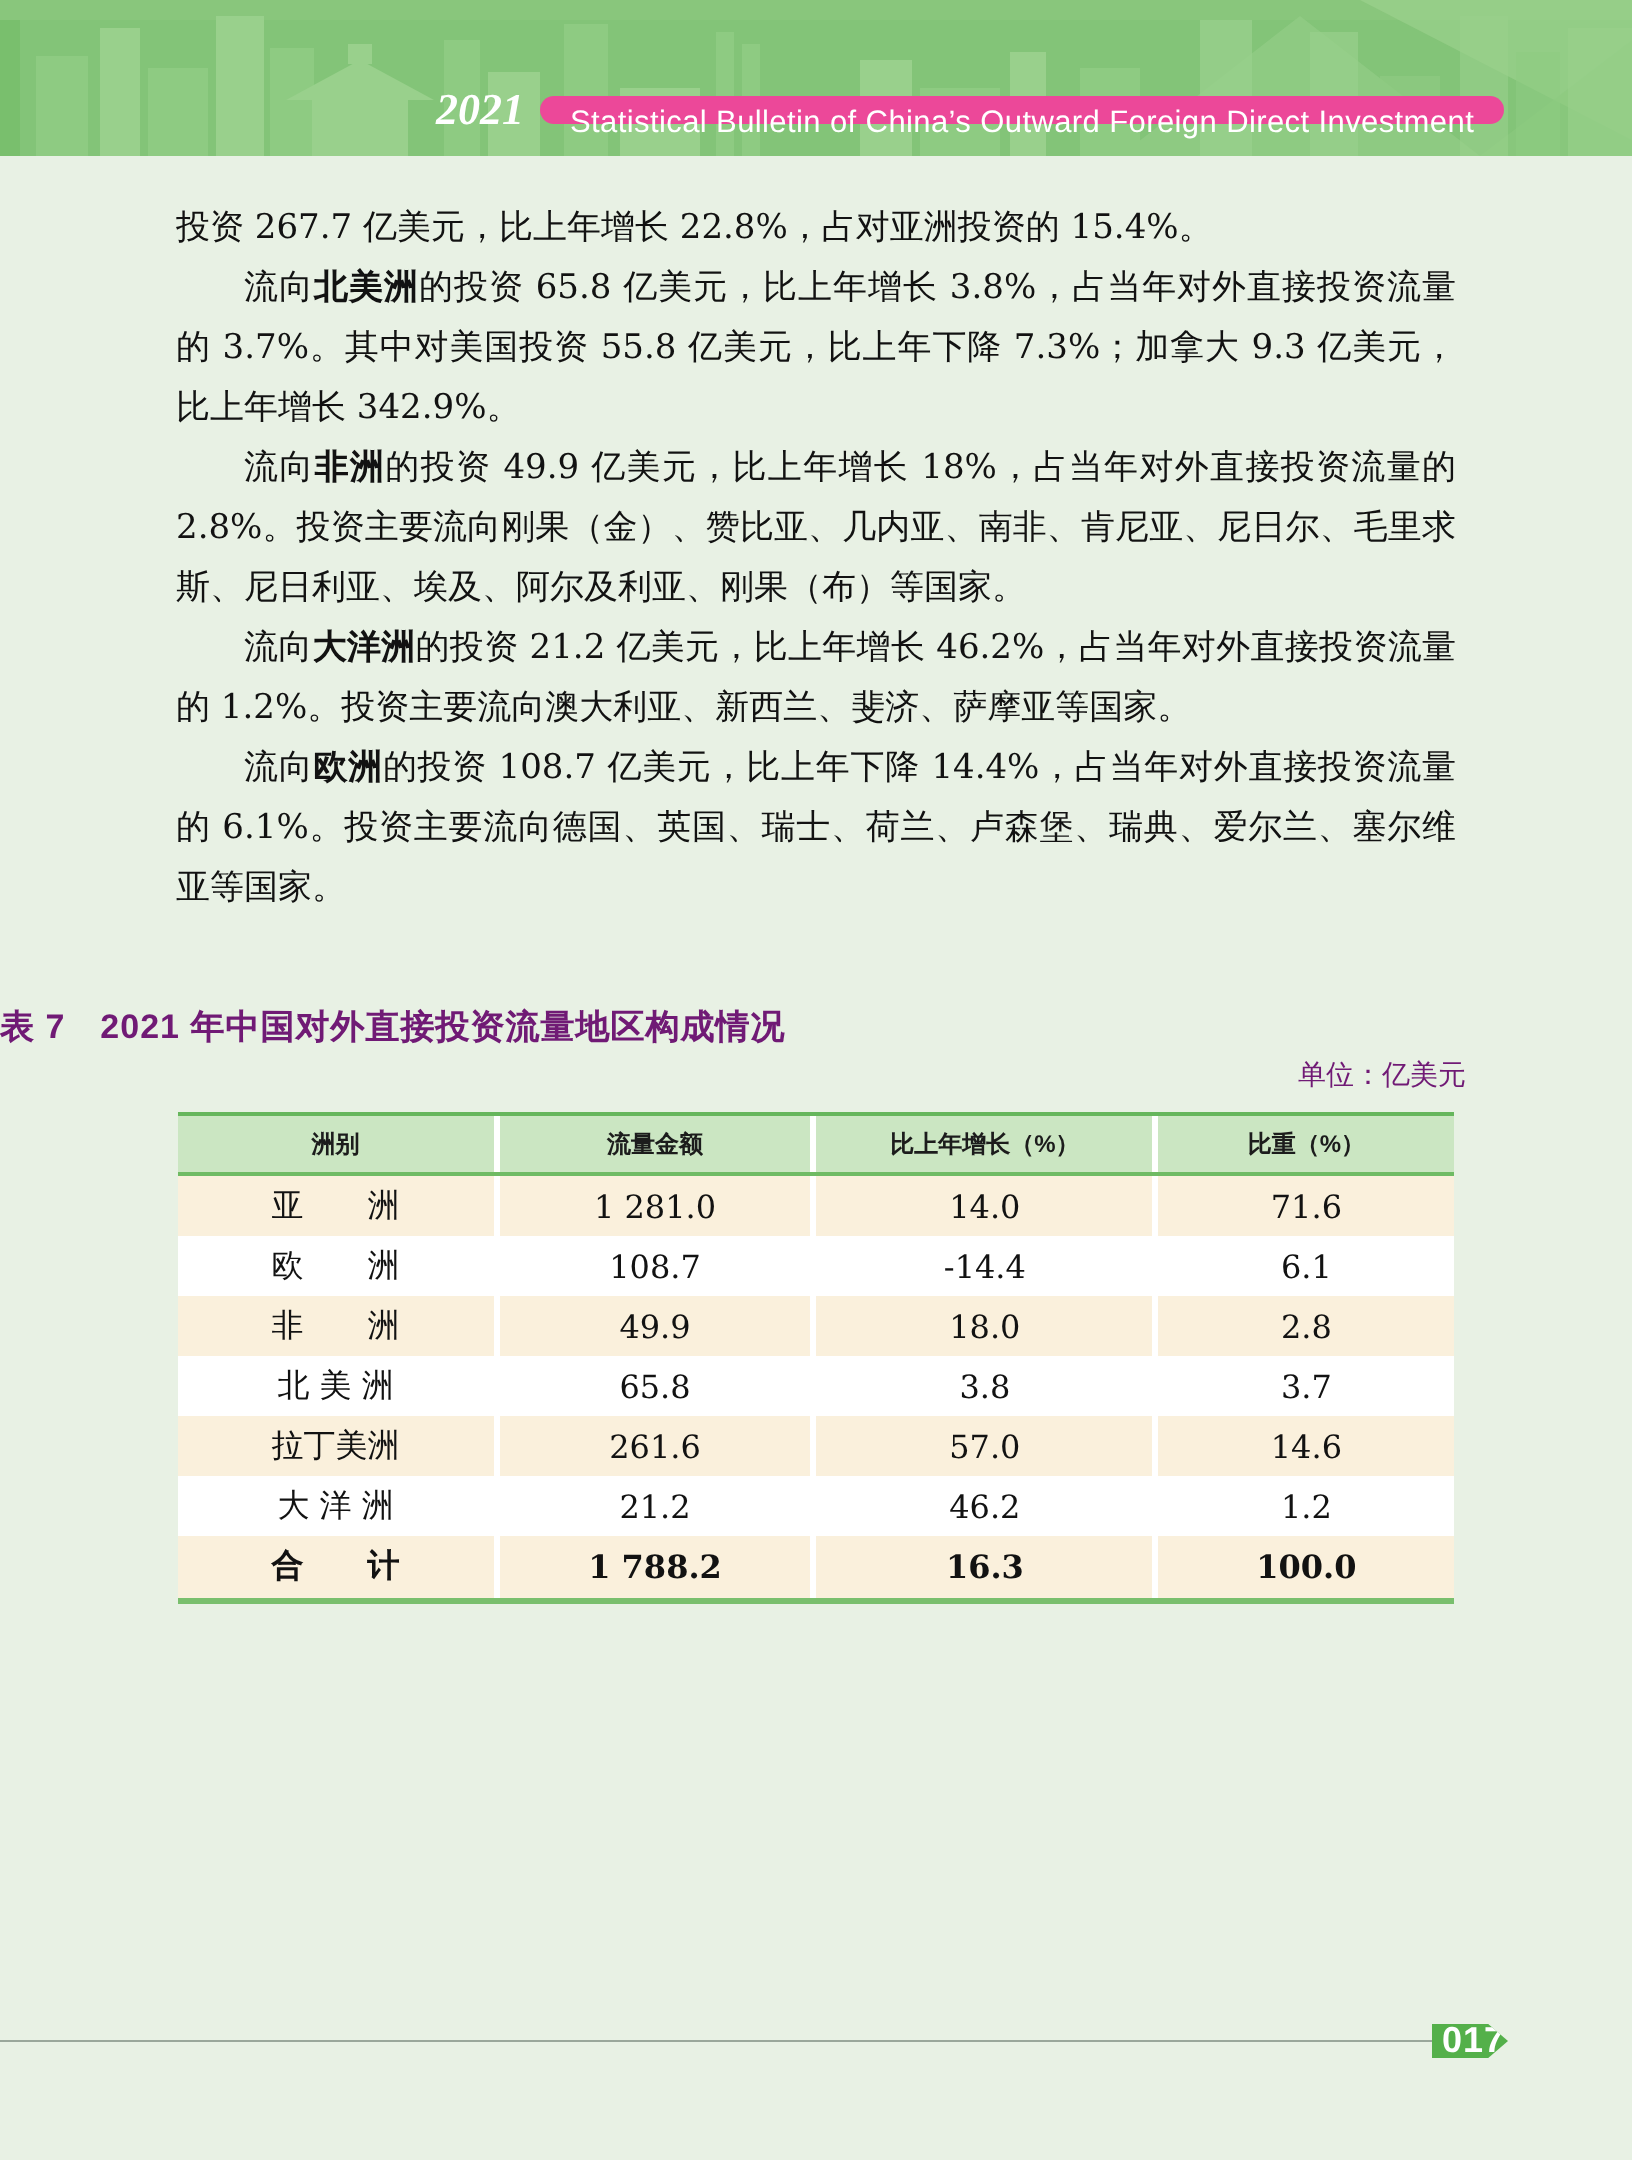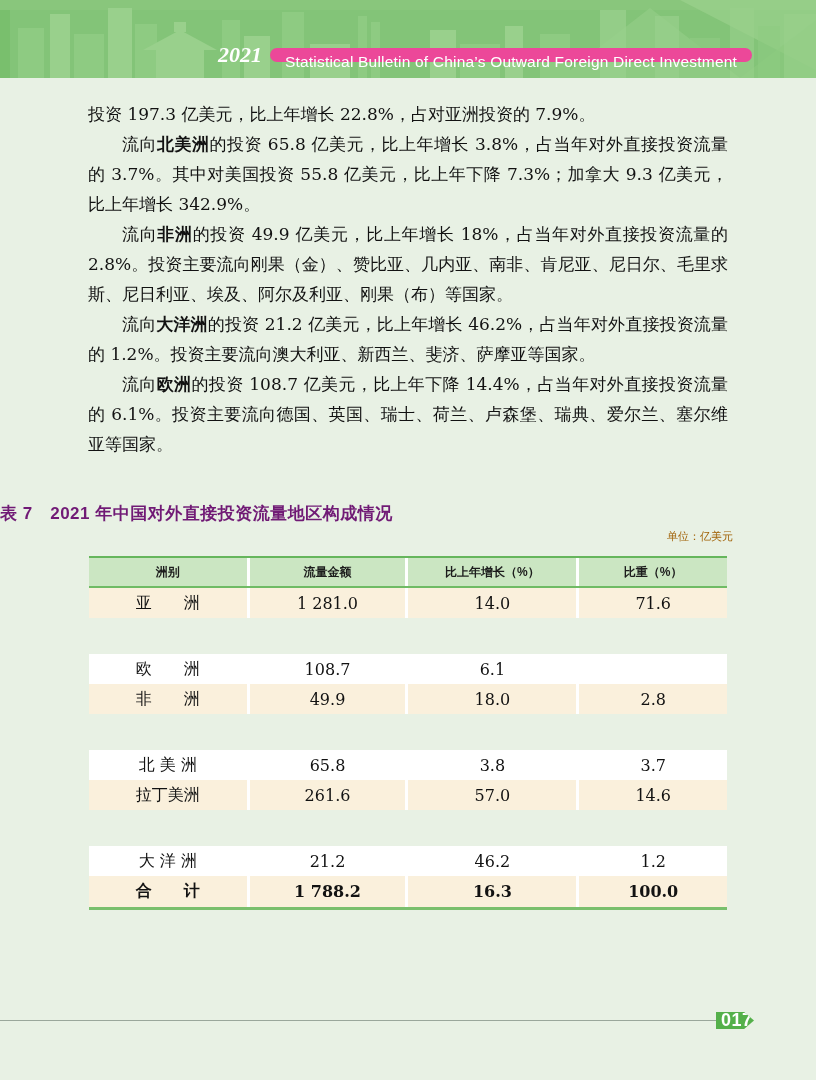--- a/index.html
+++ b/index.html
@@ -42,21 +42,21 @@
   .body-p b{font-weight:700;}
   
   .table-title{
     position:absolute;left:0;top:502px;width:816px;
     font-family:"Liberation Sans","DejaVu Sans",sans-serif;
     font-weight:700;font-size:17px;color:#701a75;letter-spacing:0.5px;
   }
   .unit-note{
     position:absolute;right:83px;top:529px;
     font-family:Liberation Mono, monospace;
-    font-size:11px;color:#a16207;
+    font-size:14px;color:#701a75;
   }
   
   .flow-table{
     position:absolute;left:89px;top:556px;width:638px;
     font-size:16px;
   }
   .t-row{
     display:grid;
     grid-template-columns:24.7% 24.9% 26.8% 23.6%;
   }
@@ -67,21 +67,21 @@
   .t-row > div + div{border-left:3px solid #ffffff;}
   .t-head{
     background:#cbe6c2;
     border-top:2px solid #66b65c;
     border-bottom:2px solid #6fbb64;
     font-family:"Liberation Sans","DejaVu Sans",sans-serif;
     font-weight:700;font-size:12px;color:#1c1c1c;
   }
   .t-head > div{height:28px;}
   .row-beige{background:#faf0dc;}
-  .row-white{background:#ffffff;margin-top:36px;}
+  .row-white{background:#ffffff;}
   .t-total{
     background:#faf0dc;font-weight:700;
     border-bottom:3px solid #79bf6d;
   }
   .t-total > div{height:31px;}
   
   .footer-line{
     position:absolute;left:0;top:1020px;width:717px;height:0;
     border-top:1.5px solid #9aa79b;
   }
@@ -138,21 +138,21 @@
       <rect x="758" y="26" width="22" height="52" fill="#8ecb82" opacity="0.6"></rect>
       <rect x="784" y="14" width="32" height="64" fill="#99d08c" opacity="0.6"></rect>
     </svg>
     <div class="banner-row">
       <span class="year">2021</span>
       <span class="title-badge">Statistical Bulletin of China’s Outward Foreign Direct Investment</span>
     </div>
   </div>
 
   <div class="content-text">
-    <p class="body-p no-indent"><span>投资 197.3 亿美元，比上年增长 22.8%，占对亚洲投资的 7.9%。</span></p>
+    <p class="body-p no-indent"><span>投资 267.7 亿美元，比上年增长 22.8%，占对亚洲投资的 15.4%。</span></p>
     <p class="body-p"><span>流向</span><b>北美洲</b><span>的投资 65.8 亿美元，比上年增长 3.8%，占当年对外直接投资流量的 3.7%。其中对美国投资 55.8 亿美元，比上年下降 7.3%；加拿大 9.3 亿美元，比上年增长 342.9%。</span></p>
     <p class="body-p"><span>流向</span><b>非洲</b><span>的投资 49.9 亿美元，比上年增长 18%，占当年对外直接投资流量的 2.8%。投资主要流向刚果（金）、赞比亚、几内亚、南非、肯尼亚、尼日尔、毛里求斯、尼日利亚、埃及、阿尔及利亚、刚果（布）等国家。</span></p>
     <p class="body-p"><span>流向</span><b>大洋洲</b><span>的投资 21.2 亿美元，比上年增长 46.2%，占当年对外直接投资流量的 1.2%。投资主要流向澳大利亚、新西兰、斐济、萨摩亚等国家。</span></p>
     <p class="body-p"><span>流向</span><b>欧洲</b><span>的投资 108.7 亿美元，比上年下降 14.4%，占当年对外直接投资流量的 6.1%。投资主要流向德国、英国、瑞士、荷兰、卢森堡、瑞典、爱尔兰、塞尔维亚等国家。</span></p>
   </div>
 
   <div class="table-title">表 7　2021 年中国对外直接投资流量地区构成情况</div>
   <div class="unit-note">单位：亿美元</div>
 
   <div class="flow-table">
@@ -164,20 +164,21 @@
     </div>
     <div class="t-row row-beige">
       <div>亚　　洲</div>
       <div>1 281.0</div>
       <div>14.0</div>
       <div>71.6</div>
     </div>
     <div class="t-row row-white">
       <div>欧　　洲</div>
       <div>108.7</div>
+      <div>-14.4</div>
       <div>6.1</div>
     </div>
     <div class="t-row row-beige">
       <div>非　　洲</div>
       <div>49.9</div>
       <div>18.0</div>
       <div>2.8</div>
     </div>
     <div class="t-row row-white">
       <div>北 美 洲</div>

